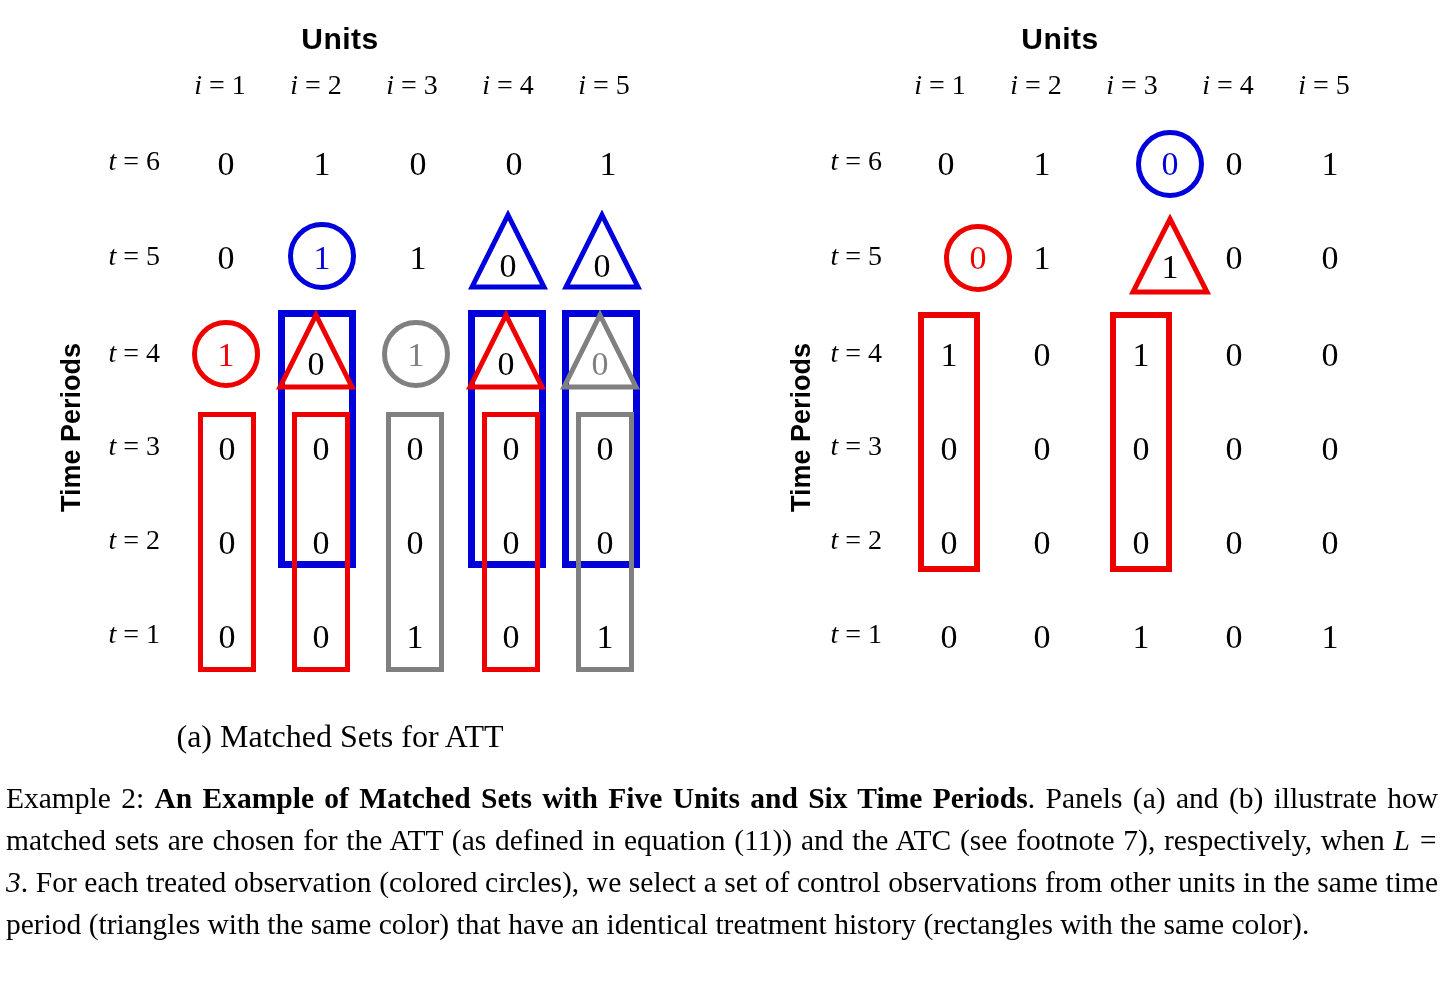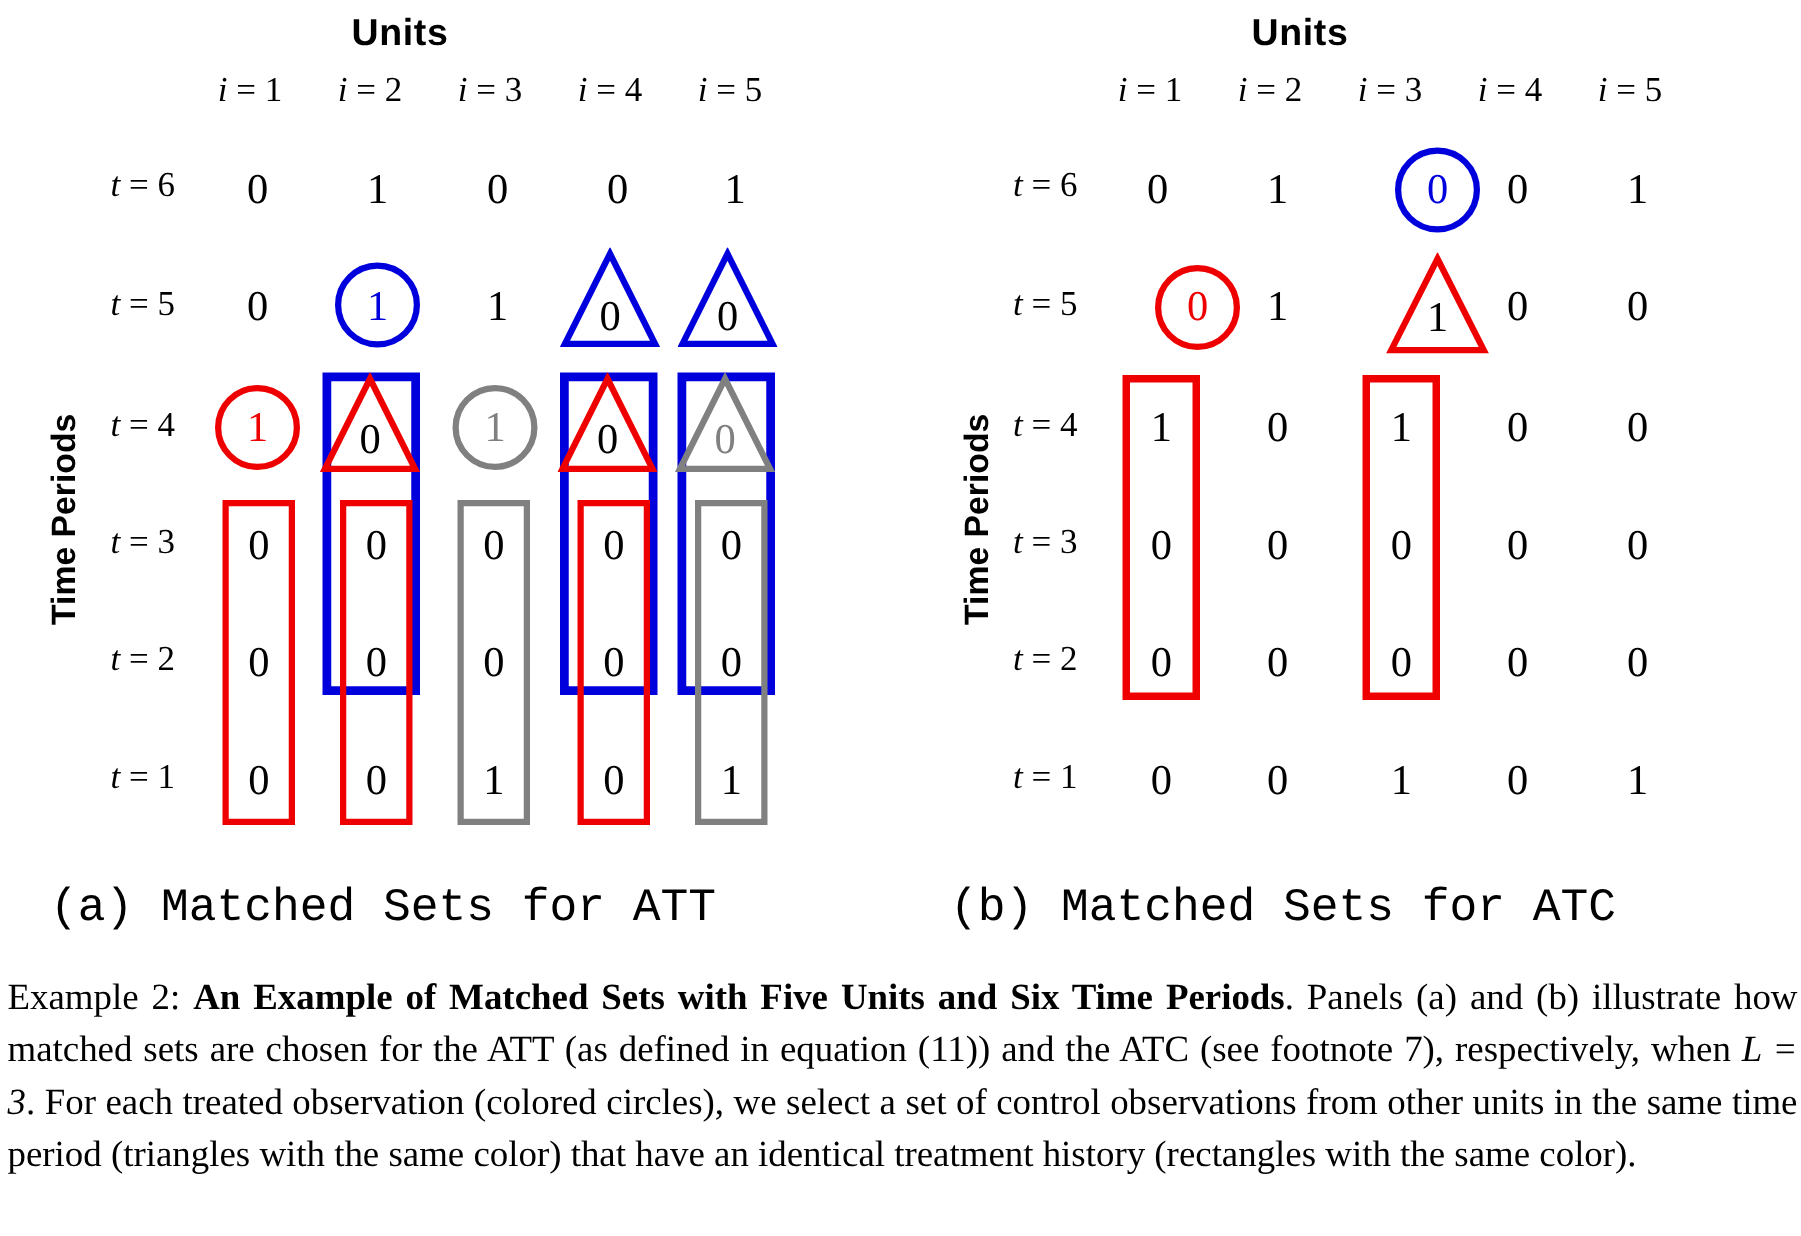--- a/index.html
+++ b/index.html
@@ -18,23 +18,24 @@
 
   .figure-wrap {
     position: relative;
     width: 1441px;
     height: 989px;
   }
 
   
   .panel {
     position: absolute;
-    top: 0;
+    top: 12px;
     width: 700px;
     height: 760px;
+    margin-left: 20px;
   }
   .panel-a { left: 0px; }
   .panel-b { left: 730px; }
 
   .units-title {
     position: absolute;
     top: 10px;
     width: 100%;
     text-align: center;
     font-family: "Liberation Sans", sans-serif;
@@ -106,23 +107,23 @@
   }
   .rect {
     box-sizing: border-box;
     background: transparent;
   }
   .tri svg { display: block; }
 
   
   .subcaption {
     position: absolute;
-    font-family: Liberation Mono, monospace;
-    font-size: 37px;
-    text-align: left;
+    font-family: Liberation Serif, serif;
+    font-size: 32px;
+    text-align: center;
     width: 560px;
   }
 
   .figure-caption {
     position: absolute;
     left: 6px;
     top: 778px;
     width: 1432px;
     font-family: "Liberation Serif", serif;
     font-size: 29.5px;
@@ -301,21 +302,20 @@
     <div class="cell" style="left: 343px; top: 501px;">0</div>
     <div class="cell" style="left: 436px; top: 501px;">0</div>
     <div class="cell" style="left: 532px; top: 501px;">0</div>
 
     <div class="cell" style="left: 151px; top: 595px;">0</div>
     <div class="cell" style="left: 244px; top: 595px;">0</div>
     <div class="cell" style="left: 343px; top: 595px;">1</div>
     <div class="cell" style="left: 436px; top: 595px;">0</div>
     <div class="cell" style="left: 532px; top: 595px;">1</div>
 
-    <div class="subcaption" style="left: 30px; top: 706px;">(b) Matched Sets for ATC</div>
   </div>
 
   <div class="figure-caption">
     <span>Example 2:</span>
     <b>An Example of Matched Sets with Five Units and Six Time Periods</b><span>. Panels (a) and (b) illustrate how matched sets are chosen for the ATT (as defined in equation (11)) and the ATC (see footnote 7), respectively, when </span><i>L = 3</i><span>. For each treated observation (colored circles), we select a set of control observations from other units in the same time period (triangles with the same color) that have an identical treatment history (rectangles with the same color).</span>
   </div>
 
 </div>
 
 </body></html>

